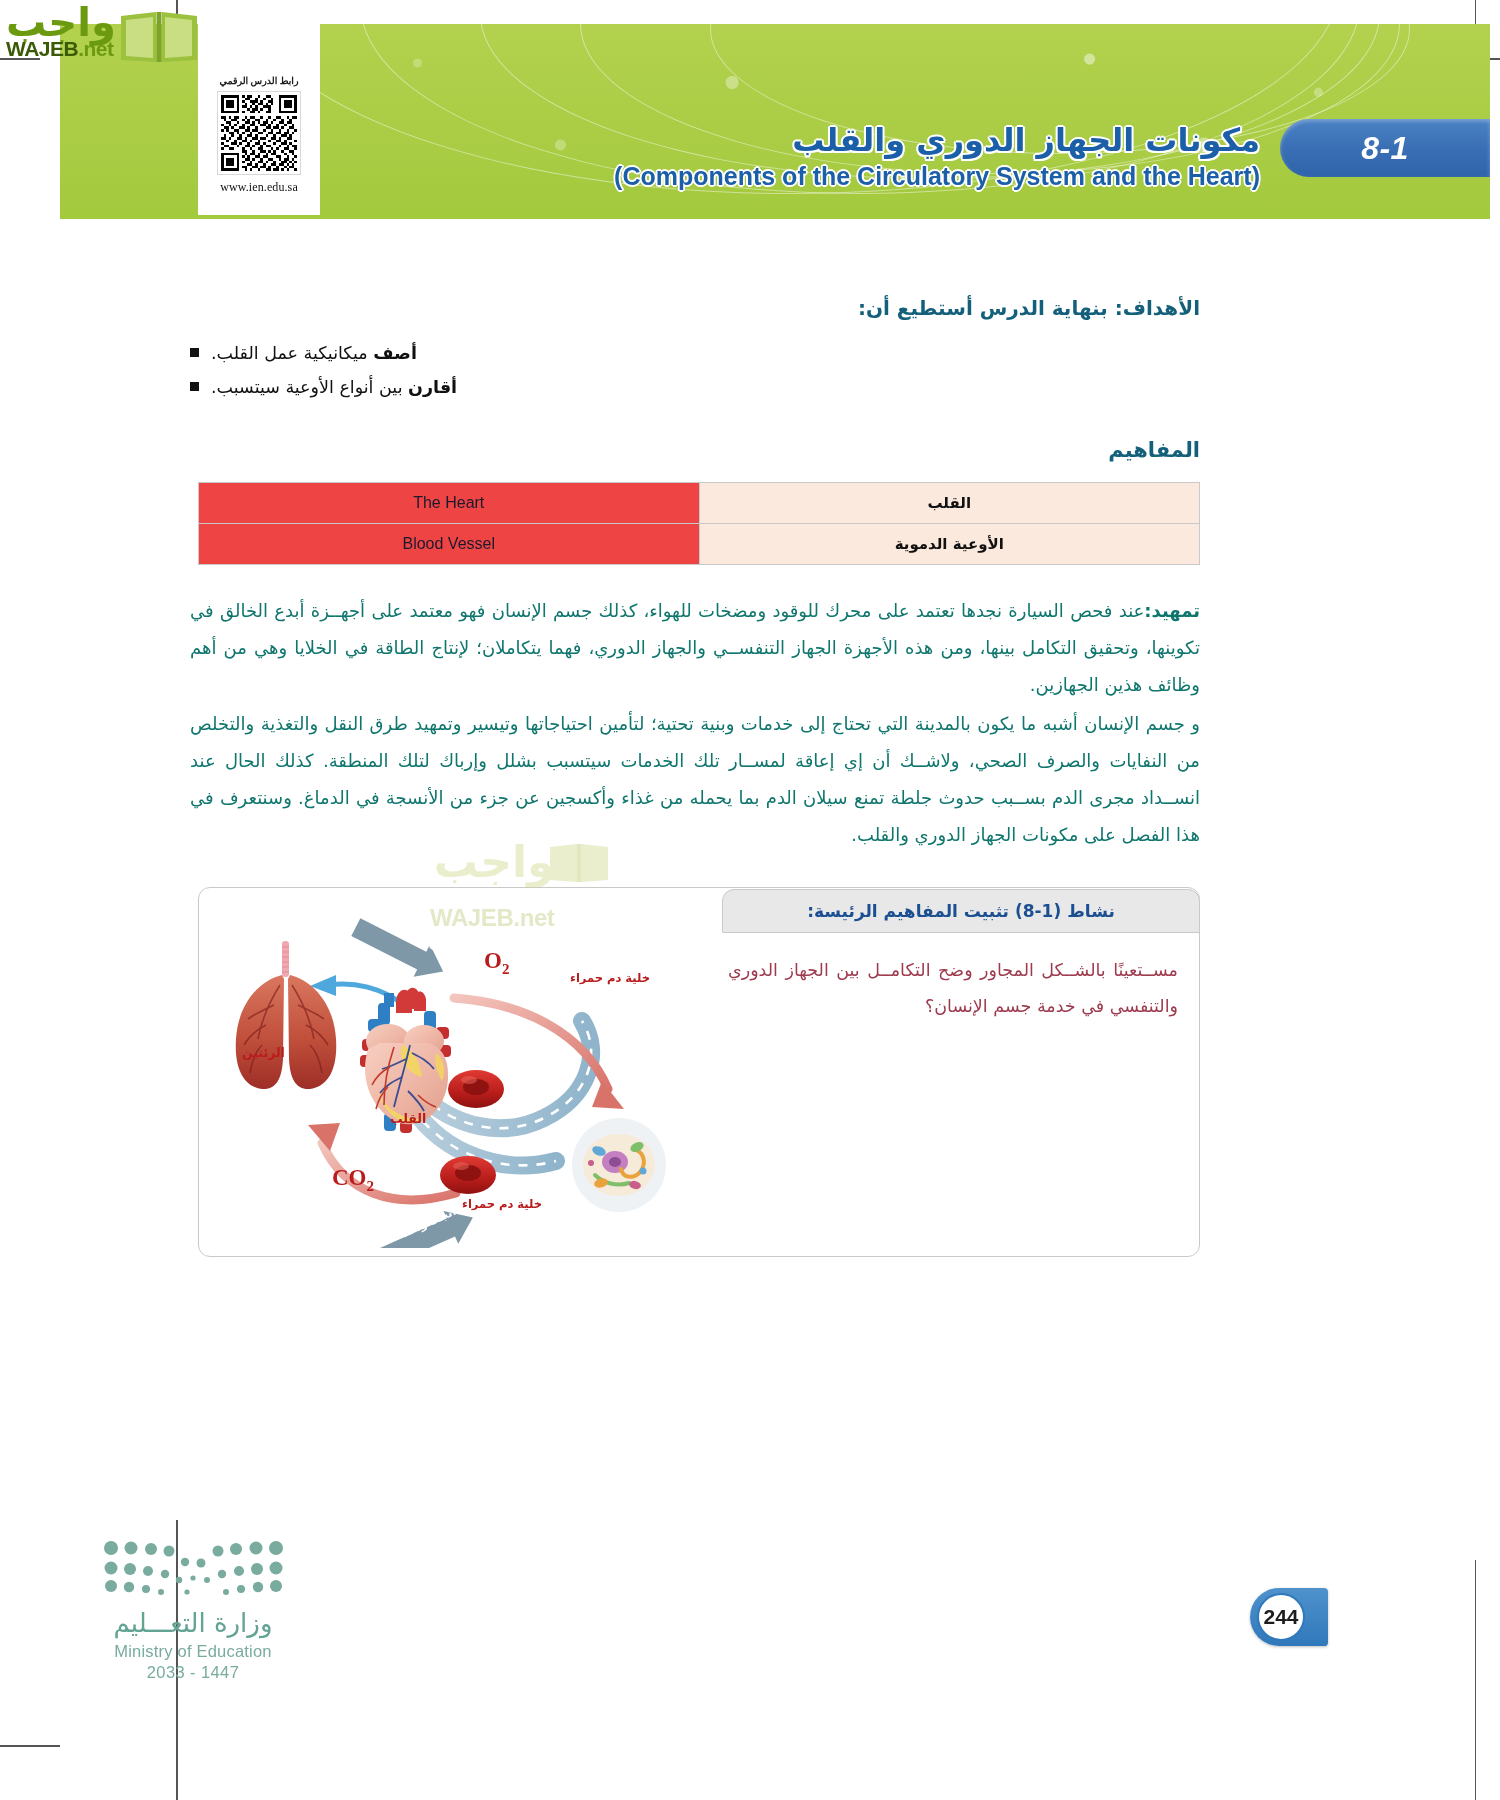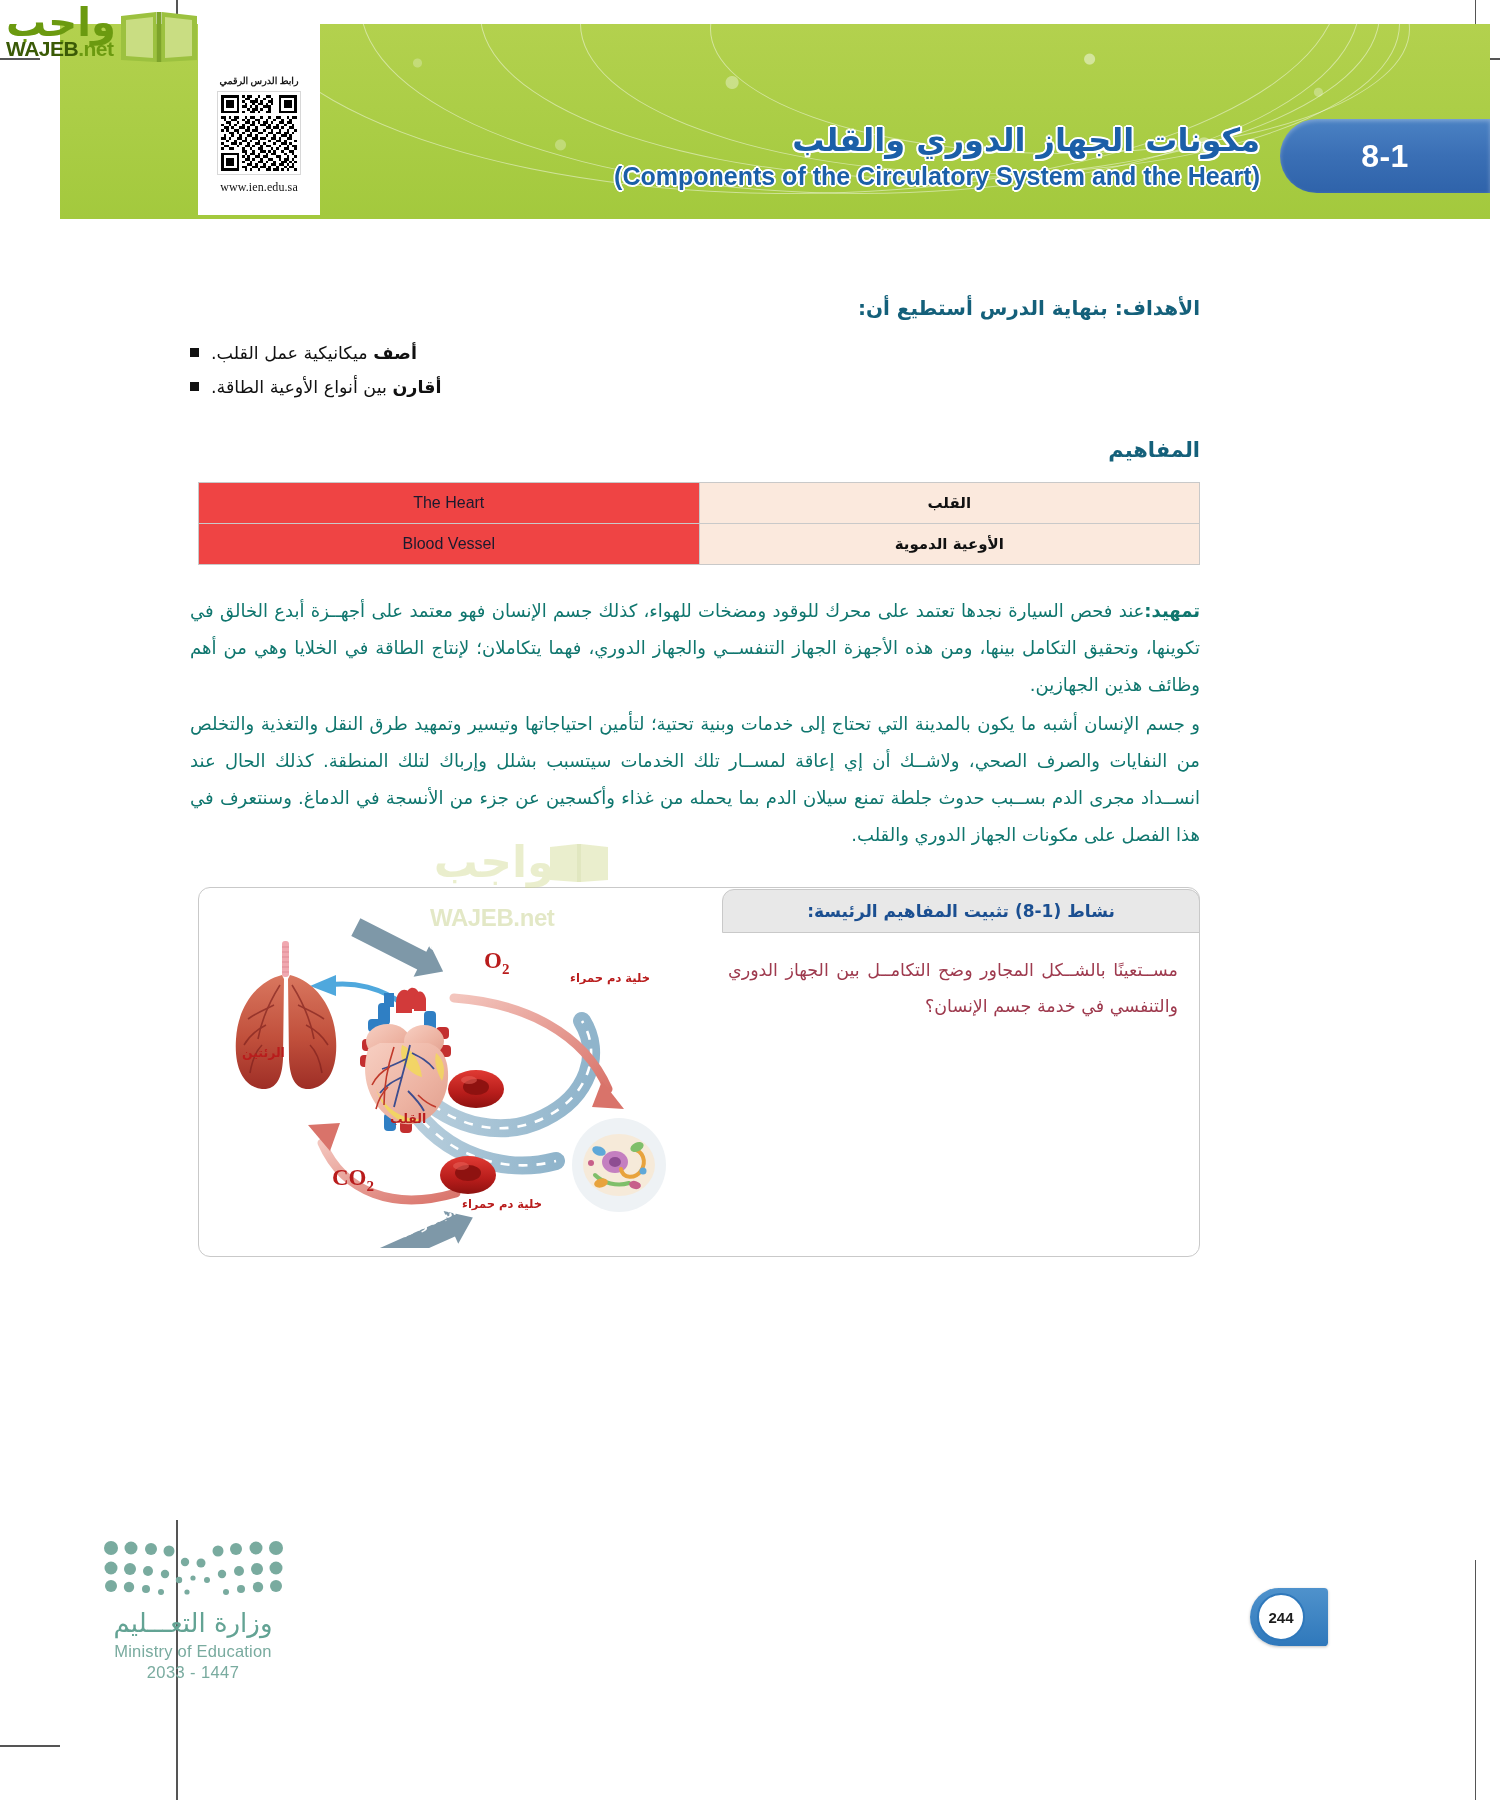--- a/index.html
+++ b/index.html
@@ -168,28 +168,29 @@
        0 -1.8px 0 #fff, 0 1.8px 0 #fff, -1.8px 0 0 #fff, 1.8px 0 0 #fff;
     white-space: nowrap;
   }
 
   
   .lesson-badge {
     position: absolute;
     right: 0px;
     top: 95px;
     width: 210px;
-    height: 74px;
+    height: 58px;
     background: linear-gradient(180deg, #4b82c4 0%, #3a6fb5 50%, #2f63aa 100%);
     border-radius: 40px 0 0 40px;
     display: flex;
     align-items: center;
     justify-content: center;
     z-index: 9;
     box-shadow: inset 0 2px 4px rgba(255,255,255,.3);
+    font-style: italic;
   }
   .lesson-badge span {
     font-family: "Liberation Sans", sans-serif;
     font-size: 32px;
     font-weight: 700;
     color: #ffffff;
     direction: ltr;
     letter-spacing: .5px;
   }
 
@@ -466,21 +467,21 @@
     position: absolute;
     left: 7px; top: 5px;
     width: 48px; height: 48px;
     border-radius: 50%;
     background: #fff;
     border: 2.5px solid #2f78bb;
     display: flex; align-items: center; justify-content: center;
   }
   .pb-circle span {
     font-family: "Liberation Sans", sans-serif;
-    font-size: 15px;
+    font-size: 21px;
     font-weight: 700;
     color: #1d1d1d;
     direction: ltr;
     text-align: center;
   }
 </style>
 </head>
 <body>
 
 <div class="crop-mark crop-v-left"></div>
@@ -769,21 +770,21 @@
 
   <div class="objectives-title">الأهداف: بنهاية الدرس أستطيع أن:</div>
 
   <ul class="objectives-list">
     <li>
       <span class="obj-bullet"></span>
       <span class="obj-text"><b>أصف</b><span> ميكانيكية عمل القلب.</span></span>
     </li>
     <li>
       <span class="obj-bullet"></span>
-      <span class="obj-text"><b>أقارن</b><span> بين أنواع الأوعية الطاقة.</span></span>
+      <span class="obj-text"><b>أقارن</b><span> بين أنواع الأوعية سيتسبب.</span></span>
     </li>
   </ul>
 
   <div class="concepts-title">المفاهيم</div>
 
   <table class="concepts-table">
     <tbody>
       <tr>
         <td class="cell-ar">القلب</td>
         <td class="cell-en">The Heart</td>

